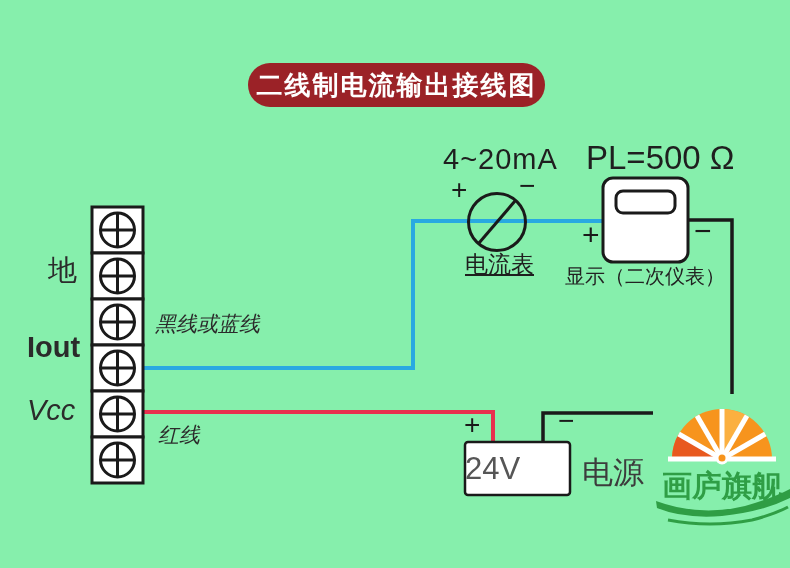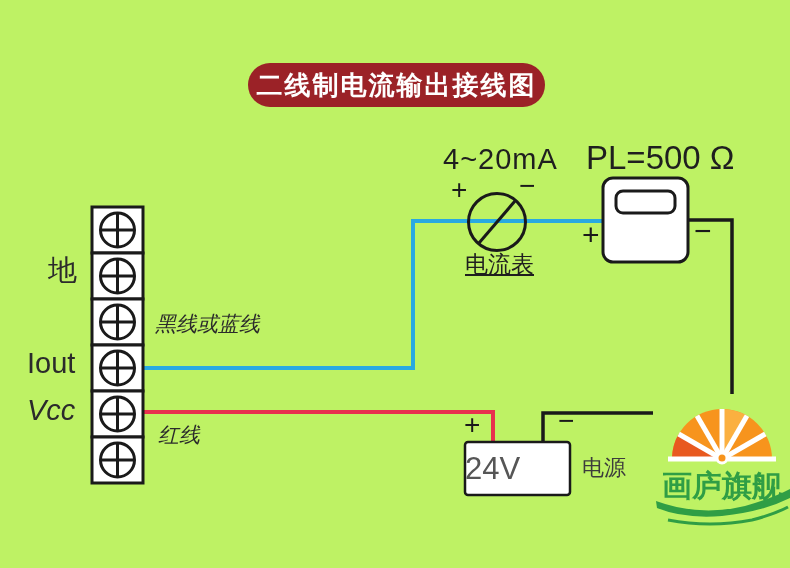--- a/index.html
+++ b/index.html
@@ -1,40 +1,40 @@
 <!DOCTYPE html>
 <html><head>
 <meta charset="utf-8">
 <style>
   html,body{margin:0;padding:0;}
   .canvas{
     position:relative;
     width:790px;height:568px;
-    background:#bef264;
+    background:#86efac;
     font-family:"Liberation Sans", sans-serif;
     overflow:hidden;
   }
   .banner{
     position:absolute;left:248px;top:63px;width:297px;height:44px;
     border-radius:22px;
     display:flex;align-items:center;justify-content:center;
     color:#ffffff;font-size:26px;font-weight:bold;letter-spacing:2px;
   }
   .svg-layer{position:absolute;left:0;top:0;}
   .lbl{position:absolute;color:#1f1f1f;white-space:nowrap;line-height:1;}
   .lbl-term{font-size:29px;color:#2b2b2b;}
   .lbl-wire{font-size:21px;color:#2b2b2b;font-style:italic;}
   .lbl-range{font-size:29px;letter-spacing:1px;}
   .lbl-sign{font-size:28px;color:#1a1a1a;}
   .lbl-sign-lg{font-size:30px;color:#1a1a1a;}
   .lbl-ammeter{font-size:23px;}
   .lbl-load{font-size:33px;}
   .lbl-caption{font-size:20px;color:#222;width:240px;text-align:center;}
   .lbl-24v{font-size:31px;color:#565656;width:105px;height:53px;text-align:left;line-height:53px;}
-  .lbl-power{font-size:22px;color:#3c3c3c;}
+  .lbl-power{font-size:31px;color:#3c3c3c;}
   .center-text{text-align:center;}
 </style>
 </head>
 <body>
 
 <div class="canvas">
 
   <div class="banner" style="background-color: rgb(155, 34, 39);">
     <span>二线制电流输出接线图</span>
   </div>
@@ -111,33 +111,34 @@
       </g>
       <circle cx="722" cy="458" r="6.5" fill="#ffffff"></circle>
       <circle cx="722" cy="458" r="3.5" fill="#f7941d"></circle>
       <text x="722" y="496" text-anchor="middle" font-size="30" font-weight="bold" font-family="Liberation Sans, sans-serif" fill="#2f9e45">画庐旗舰</text>
       <path d="M 656,501 Q 700,517 745,506 Q 773,498 790,489 L 790,498 Q 762,512 722,516 Q 684,519 657,508 Z" fill="#2f9e45"></path>
       <path d="M 668,520 Q 710,528 752,520 Q 775,514 788,507" fill="none" stroke-width="3" stroke="#2f9e45"></path>
     </g>
   </svg>
 
   <div class="lbl lbl-term" style="left:48px;top:256px;">地</div>
-  <div class="lbl lbl-term" style="left:27px;top:349px;">Iout</div>
+  <div class="lbl lbl-term" style="left:27px;top:333px;font-weight:bold;">Iout</div>
   <div class="lbl lbl-term" style="left:27px;top:396px;font-style:italic;">Vcc</div>
 
   <div class="lbl lbl-wire" style="left:155px;top:313px;">黑线或蓝线</div>
   <div class="lbl lbl-wire" style="left:158px;top:424px;text-align:center;">红线</div>
 
   <div class="lbl lbl-range center-text" style="left:443px;top:145px;width:112px;">4~20mA</div>
   <div class="lbl lbl-sign" style="left:451px;top:176px;">+</div>
   <div class="lbl lbl-sign" style="left:519px;top:172px;">−</div>
   <div class="lbl lbl-ammeter" style="left:465px;top:253px;text-decoration:underline;">电流表</div>
 
   <div class="lbl lbl-load" style="left:586px;top:141px;">PL=500 Ω</div>
   <div class="lbl lbl-sign-lg" style="left:582px;top:220px;">+</div>
   <div class="lbl lbl-sign-lg" style="left:694px;top:216px;">−</div>
+  <div class="lbl lbl-caption" style="left:525px;top:266px;">显示（二次仪表）</div>
 
   <div class="lbl lbl-24v" style="left:465px;top:442px;">24V</div>
   <div class="lbl lbl-power" style="left:582px;top:457px;">电源</div>
   <div class="lbl lbl-sign" style="left:464px;top:411px;">+</div>
   <div class="lbl lbl-sign" style="left:558px;top:407px;">−</div>
 
 </div>
 
 </body></html>

